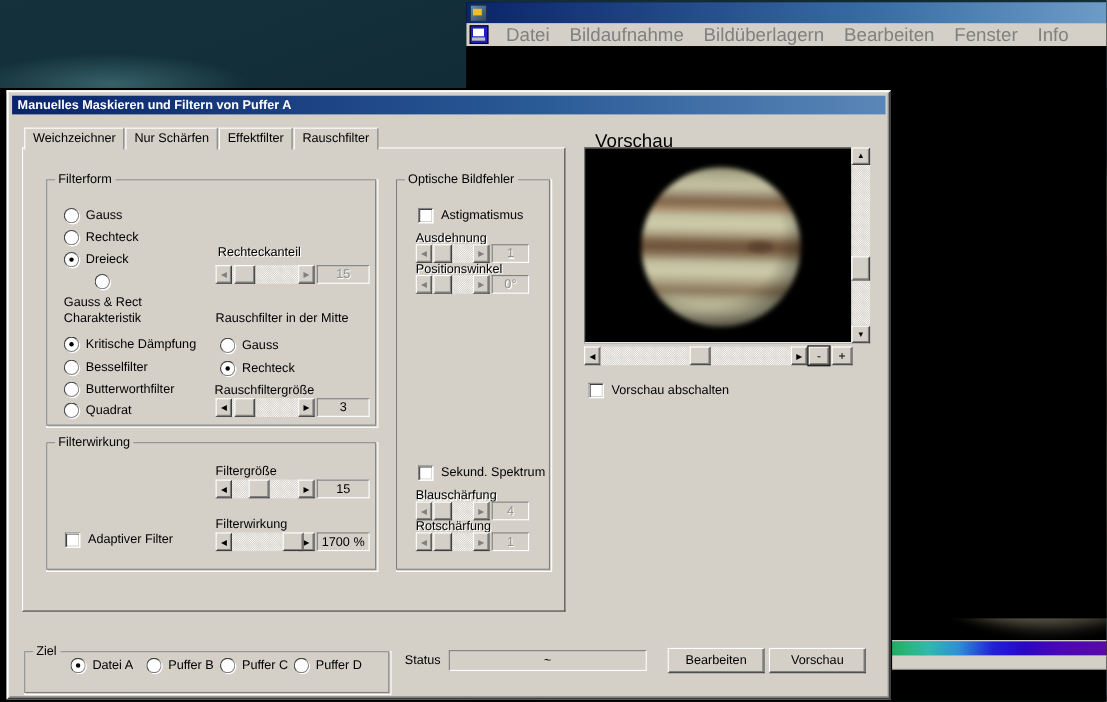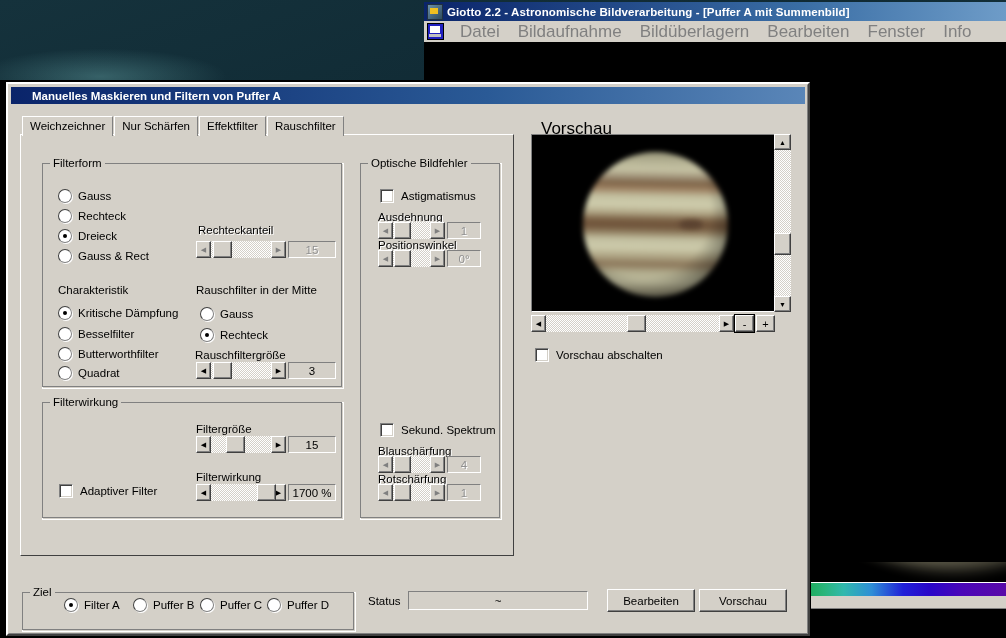--- a/index.html
+++ b/index.html
@@ -56,21 +56,21 @@
   
   #dlg{position:absolute;left:6px;top:82px;width:800px;height:550px;
     background:#d4d0c8;border-top:2px solid #fff;border-left:2px solid #fff;
     border-right:2px solid #404040;border-bottom:2px solid #404040;
     box-shadow:1px 1px 0 #000;}
   #dlg-inner{border-top:1px solid #d4d0c8;border-left:1px solid #d4d0c8;
     border-right:1px solid #808080;border-bottom:1px solid #808080;height:100%;box-sizing:border-box;}
   #dlg-title{height:17px;margin:2px 2px 0 2px;
     background:linear-gradient(90deg,#0a246a,#2a5a96 60%,#5a86b8);
     display:flex;align-items:center;padding-left:5px;}
-  #dlg-title span{color:#fff;font-size:11.5px;font-weight:bold;margin-left:16px;}
+  #dlg-title span{color:#fff;font-size:11.5px;font-weight:bold;}
 
   
   #tabstrip{position:absolute;left:22px;top:115px;display:flex;align-items:flex-end;height:21px;}
   .tab{font-size:11.5px;color:#000;padding:3px 7px 2px 7px;background:#d4d0c8;
     border-top:1px solid #fff;border-left:1px solid #fff;border-right:1px solid #808080;
     margin-right:1px;height:14px;box-sizing:content-box;position:relative;cursor:default;white-space:nowrap;}
   .tab.active{padding:4px 8px 4px 8px;margin-top:-3px;height:15px;z-index:3;border-right:1px solid #404040;}
   #tabpage{position:absolute;left:20px;top:134px;width:492px;height:420px;background:#d4d0c8;
     border-top:1px solid #fff;border-left:1px solid #fff;border-right:1px solid #404040;border-bottom:1px solid #404040;}
 
@@ -173,21 +173,20 @@
 <div id="desktop"></div>
 <div id="desk-dark"></div>
 <div id="bigplanet"></div>
 <div id="grad-strip"></div>
 <div id="grad-below"></div>
 <div id="taskstrip"></div>
 
 <div id="giotto">
   <div id="giotto-title">
     <div id="g-appicon"></div>
-    <span class="gtitle-text">Giotto 2.2 - Astronomische Bildverarbeitung - [Puffer A mit Summenbild]</span>
   </div>
   <div id="giotto-menubar">
     <div id="menu-icon"></div>
     <div class="menu-item">Datei</div>
     <div class="menu-item">Bildaufnahme</div>
     <div class="menu-item">Bildüberlagern</div>
     <div class="menu-item">Bearbeiten</div>
     <div class="menu-item">Fenster</div>
     <div class="menu-item">Info</div>
   </div>
@@ -219,21 +218,21 @@
   <span>Gauss</span>
 </div>
 <div class="radio" style="left:58px;top:209px;">
   <span class="rdot"></span>
   <span>Rechteck</span>
 </div>
 <div class="radio" style="left:58px;top:229px;">
   <span class="rdot on"></span>
   <span>Dreieck</span>
 </div>
-<div class="radio" style="left:58px;top:249px;">
+<div class="radio" style="left:58px;top:249px;flex-direction:column;">
   <span class="rdot"></span>
   <span>Gauss &amp; Rect</span>
 </div>
 
 <div class="sl-label dis" style="left:198px;top:224px;">Rechteckanteil</div>
 <div class="slider" style="left:196px;top:241px;width:90px;">
   <div class="sb-btn off">◀</div>
   <div class="sb-track">
     <div class="sb-thumb" style="left:4%;"></div>
   </div>
@@ -380,21 +379,21 @@
 <div class="cbx" style="left:535px;top:348px;">
   <span class="cbox"></span>
   <span>Vorschau abschalten</span>
 </div>
 
 <div class="group" id="ziel">
   <div class="group-label">Ziel</div>
 </div>
 <div class="radio" style="left:64px;top:598px;">
   <span class="rdot on"></span>
-  <span>Filter A</span>
+  <span>Datei A</span>
 </div>
 <div class="radio" style="left:133px;top:598px;">
   <span class="rdot"></span>
   <span>Puffer B</span>
 </div>
 <div class="radio" style="left:200px;top:598px;">
   <span class="rdot"></span>
   <span>Puffer C</span>
 </div>
 <div class="radio" style="left:267px;top:598px;">

